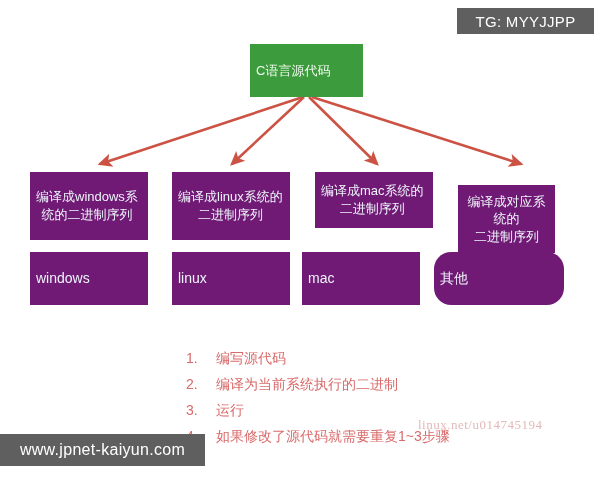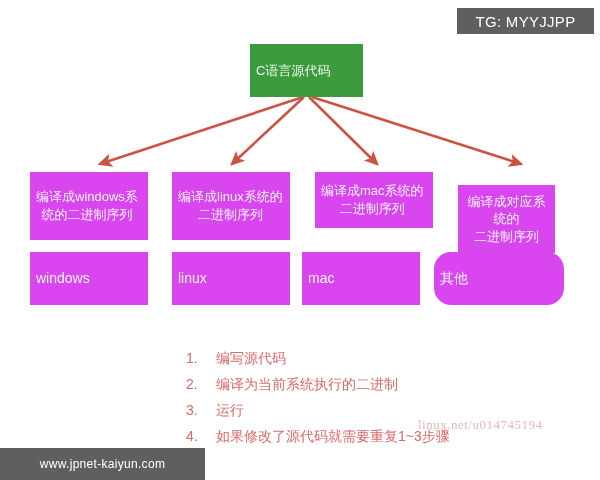--- a/index.html
+++ b/index.html
@@ -29,43 +29,43 @@
   }
   #tg-badge {
     top: 8px;
     right: 6px;
     width: 137px;
     height: 26px;
     font-size: 15px;
   }
   #site-badge {
     left: 0;
-    bottom: 0;
+    bottom: 14px;
     width: 205px;
     height: 32px;
-    font-size: 12px;
+    font-size: 16px;
   }
 
   
   .node {
     position: absolute;
     box-sizing: border-box;
     display: flex;
     align-items: center;
     text-align: center;
     color: #eef4fa;
     line-height: 1.35;
   }
   .node-green {
     background: #3c9b3c;
     font-size: 13px;
     color: #f2fbf2;
   }
   .node-blue {
-    background: #d946ef;
+    background: #701a75;
     font-size: 13px;
   }
   .node-blue.label-node {
     font-size: 14px;
   }
   .node-text {
     display: block;
     padding: 0 6px;
     white-space: pre-line;
   }

